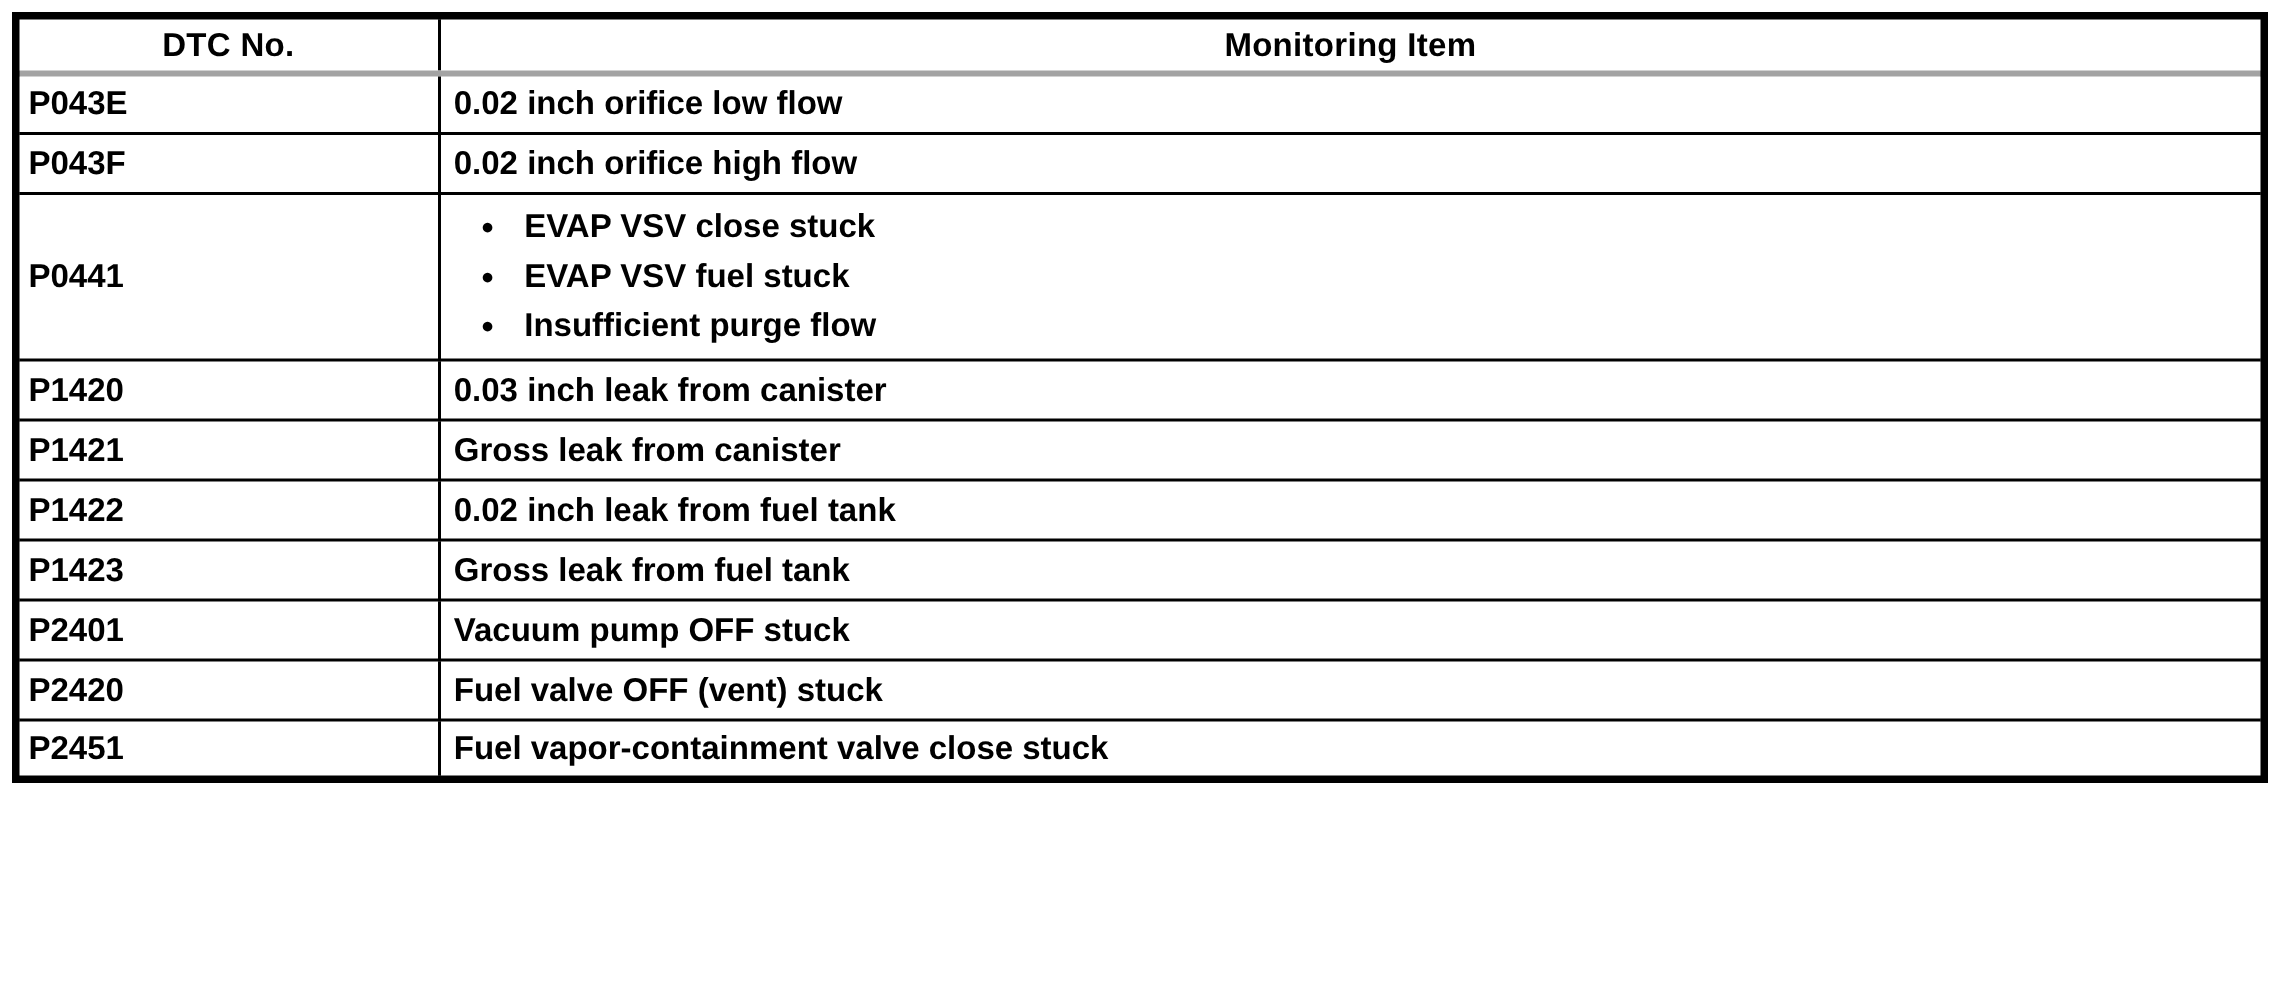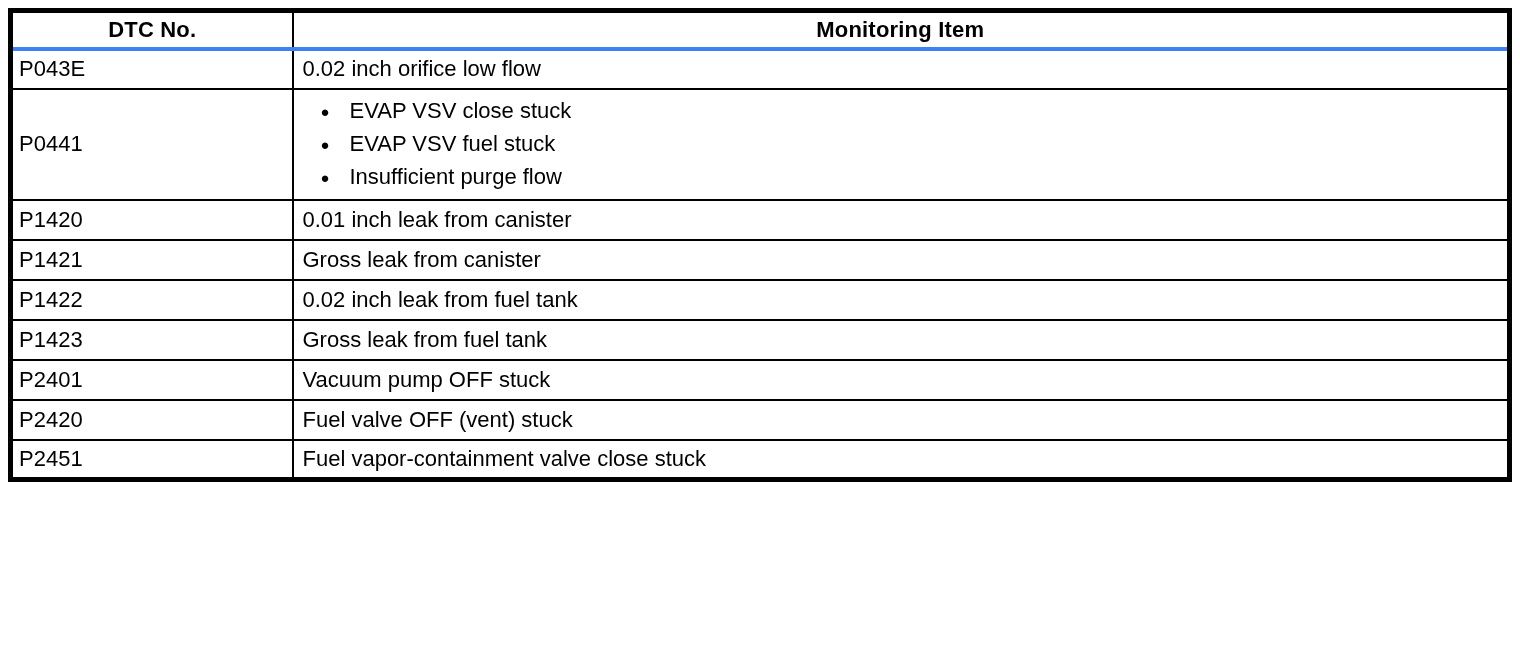--- a/index.html
+++ b/index.html
@@ -20,33 +20,33 @@
     border-collapse: collapse;
     width: 1504px;
     border: 5px solid #000000;
     table-layout: fixed;
   }
   th, td {
     border: 2px solid #000000;
     overflow: hidden;
   }
   thead th {
-    border-bottom: 4px solid #3b82f6;
+    border-bottom: 4px solid #a3a3a3;
     height: 38px;
     font-size: 22px;
     font-weight: bold;
     text-align: center;
     vertical-align: middle;
     padding: 0;
     letter-spacing: 0.2px;
   }
   th.col-dtc { width: 282px; }
   tbody td {
     font-size: 22px;
-    font-weight: normal;
+    font-weight: bold;
     height: 40px;
     vertical-align: middle;
     padding: 0;
     white-space: nowrap;
   }
   td.cell-dtc { padding-left: 6px; }
   td.cell-item { padding-left: 9px; }
   td.cell-item.bulleted { padding: 5px 0 5px 0; }
   .bullet-line {
     display: flex;
@@ -76,20 +76,24 @@
         <th class="col-dtc">DTC No.</th>
         <th class="col-item">Monitoring Item</th>
       </tr>
     </thead>
     <tbody id="table-body">
   <tr>
     <td class="cell-dtc">P043E</td>
     <td class="cell-item">0.02 inch orifice low flow</td>
   </tr>
 
+  <tr>
+    <td class="cell-dtc">P043F</td>
+    <td class="cell-item">0.02 inch orifice high flow</td>
+  </tr>
 
   <tr>
     <td class="cell-dtc">P0441</td>
     <td class="cell-item bulleted">
             <div class="bullet-line">
               <span class="bullet-dot">●</span>
               <span class="bullet-text">EVAP VSV close stuck</span>
             </div>
             <div class="bullet-line">
               <span class="bullet-dot">●</span>
@@ -97,21 +101,21 @@
             </div>
             <div class="bullet-line">
               <span class="bullet-dot">●</span>
               <span class="bullet-text">Insufficient purge flow</span>
             </div>
           </td>
   </tr>
 
   <tr>
     <td class="cell-dtc">P1420</td>
-    <td class="cell-item">0.01 inch leak from canister</td>
+    <td class="cell-item">0.03 inch leak from canister</td>
   </tr>
 
   <tr>
     <td class="cell-dtc">P1421</td>
     <td class="cell-item">Gross leak from canister</td>
   </tr>
 
   <tr>
     <td class="cell-dtc">P1422</td>
     <td class="cell-item">0.02 inch leak from fuel tank</td>

